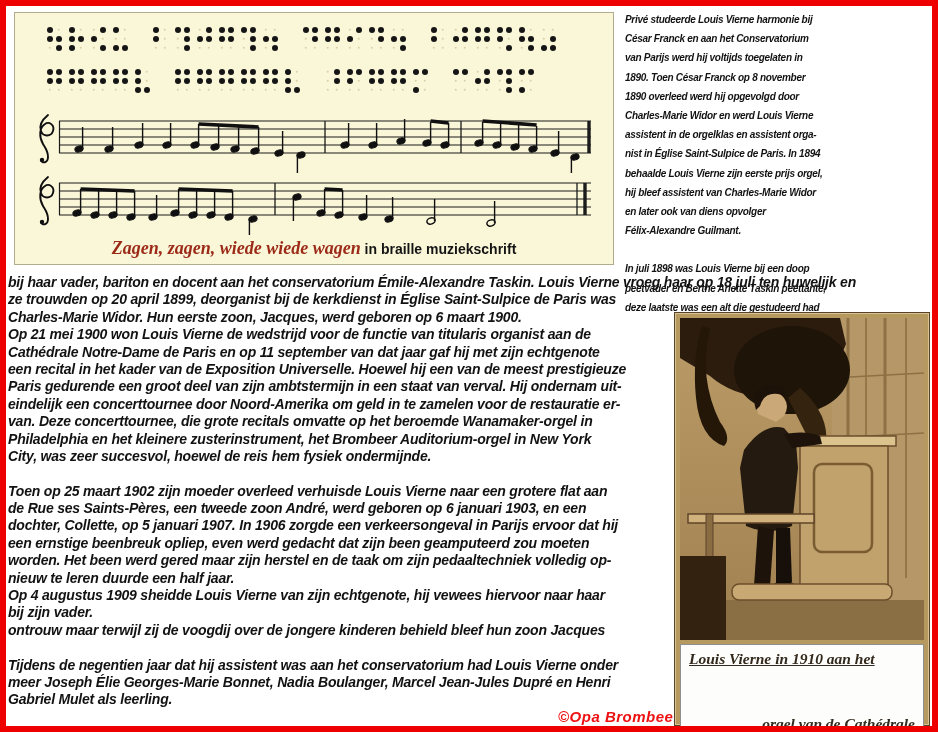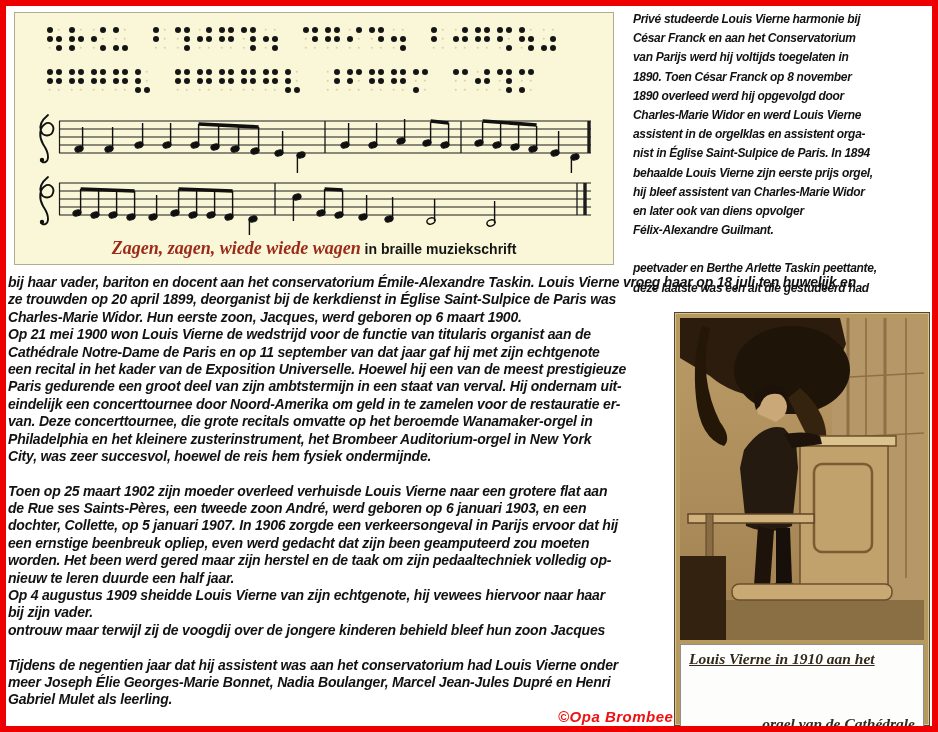--- a/index.html
+++ b/index.html
@@ -22,21 +22,21 @@
   .bdot.on i{width:6px;height:6px;background:#151515;}
   .bdot.off i{width:2.5px;height:2.5px;background:#d8d1a8;}
   .staff-svg{display:block; position:absolute; left:14px;}
   #staff1{top:96px;}
   #staff2{top:158px;}
   .music-caption{position:absolute; left:0; bottom:5px; width:100%; text-align:center; white-space:nowrap;}
   .music-caption .ttl{font-family:"Liberation Serif", serif; font-style:italic; font-weight:bold; font-size:18px; color:#9c2a18;}
   .music-caption .sub{font-weight:bold; font-size:14px; color:#141414;}
   
   .right-col{position:absolute; left:619px; top:4px; width:305px; font-weight:bold; font-style:italic;
-    font-size:12px; letter-spacing:-0.3px;margin-left:8px;}
+    font-size:10px; letter-spacing:-0.3px;}
   .rline{height:19.2px; line-height:19.2px; white-space:nowrap;}
   .body-text{position:absolute; left:2px; top:268px; width:930px; font-weight:bold; font-style:italic;
     font-size:14px; letter-spacing:-0.2px;}
   .bline{height:17.4px; line-height:17.4px; white-space:nowrap;}
   .signature{position:absolute; left:552px; top:702px; font-weight:bold; font-style:italic;
     font-size:15px; color:#ee1111; letter-spacing:0.5px;}
   
   .photo-frame{
     position:absolute; left:668px; top:306px; width:256px; height:414px; box-sizing:border-box;
     background:#b6995f; border:1px solid #57422a; padding:5px; z-index:5;
@@ -960,20 +960,21 @@
       <div class="rline">1890. Toen César Franck op 8 november</div>
       <div class="rline">1890 overleed werd hij opgevolgd door</div>
       <div class="rline">Charles-Marie Widor en werd Louis Vierne</div>
       <div class="rline">assistent in de orgelklas en assistent orga-</div>
       <div class="rline">nist in Église Saint-Sulpice de Paris. In 1894</div>
       <div class="rline">behaalde Louis Vierne zijn eerste prijs orgel,</div>
       <div class="rline">hij bleef assistent van Charles-Marie Widor</div>
       <div class="rline">en later ook van diens opvolger</div>
       <div class="rline">Félix-Alexandre Guilmant.</div>
       <div class="rline">&nbsp;</div>
+      <div class="rline">In juli 1898 was Louis Vierne bij een doop</div>
       <div class="rline">peetvader en Berthe Arlette Taskin peettante,</div>
       <div class="rline">deze laatste was een alt die gestudeerd had</div>
     </div>
 
   <div class="body-text" id="body-text">
       <div class="bline">bij haar vader, bariton en docent aan het conservatorium Émile-Alexandre Taskin. Louis Vierne vroeg haar op 18 juli ten huwelijk en</div>
       <div class="bline">ze trouwden op 20 april 1899, deorganist bij de kerkdienst in Église Saint-Sulpice de Paris was</div>
       <div class="bline">Charles-Marie Widor. Hun eerste zoon, Jacques, werd geboren op 6 maart 1900.</div>
       <div class="bline">Op 21 mei 1900 won Louis Vierne de wedstrijd voor de functie van titularis organist aan de</div>
       <div class="bline">Cathédrale Notre-Dame de Paris en op 11 september van dat jaar gaf hij met zijn echtgenote</div>

